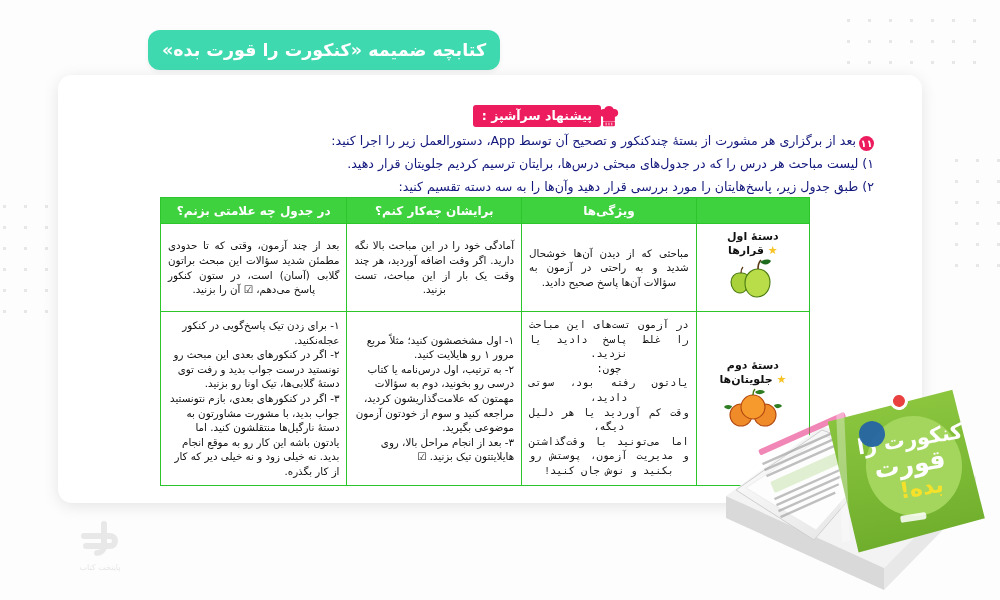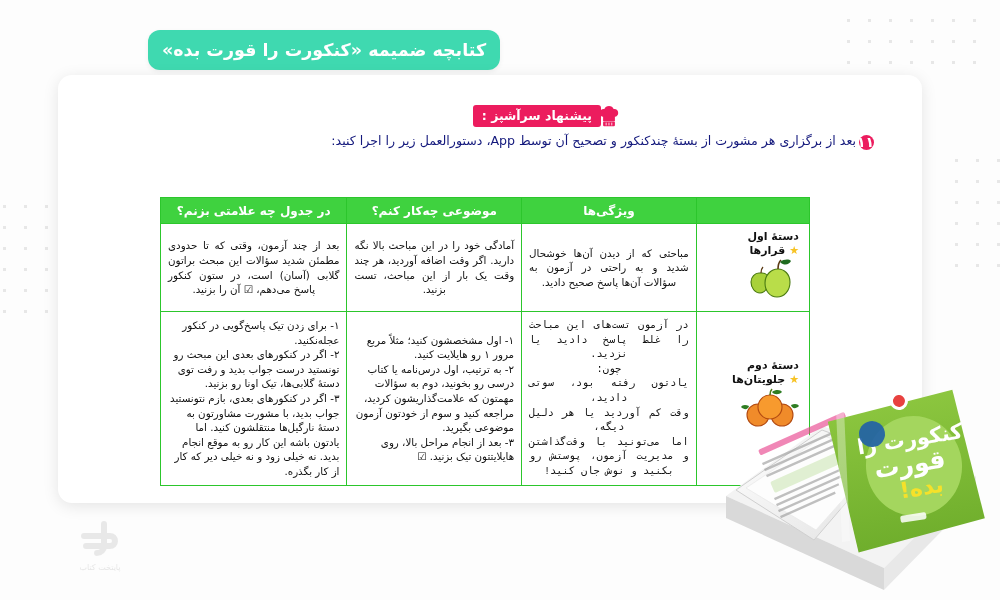--- a/index.html
+++ b/index.html
@@ -95,21 +95,21 @@
     white-space: nowrap;
   }
   .badge-11 {
     display: inline-block;
     background: #ec1c5e;
     color: #fff;
     border-radius: 50%;
     width: 15px; height: 15px;
     line-height: 15px;
     text-align: center;
-    font-size: 14px;
+    font-size: 10px;
     font-weight: bold;
     vertical-align: -2px;
     margin-left: 3px;
   }
 
   
   #tbl {
     position: absolute;
     right: 112px; top: 122px;
     width: 650px;
@@ -126,21 +126,21 @@
     background: #3fd23f;
     color: #ffffff;
     font-size: 12px;
     font-weight: bold;
     height: 26px;
     text-align: center;
     padding: 2px 4px;
   }
   #tbl td.cat {
     width: 96px;
-    text-align: right;
+    text-align: center;
     padding: 6px 10px;
   }
   #tbl td.body {
     font-size: 10.3px;
     color: #111111;
     line-height: 14.6px;
     padding: 6px 7px;
     text-align: justify;
     text-align-last: center;
   }
@@ -198,34 +198,36 @@
           <rect x="15.2" y="18.6" width="1.1" height="2.8" fill="#ffffff" opacity=".75"></rect>
         </svg>
       </span>
       <span id="chef-pill">پیشنهاد سرآشپز :</span>
     </div>
 
     <div id="intro">
       <div class="line">
         <span class="badge-11">١١</span><span>بعد از برگزاری هر مشورت از بستهٔ چندکنکور و تصحیح آن توسط App، دستورالعمل زیر را اجرا کنید:</span>
       </div>
+      <div class="line">١) لیست مباحث هر درس را که در جدول‌های مبحثی درس‌ها، برایتان ترسیم کردیم جلویتان قرار دهید.</div>
+      <div class="line">٢) طبق جدول زیر، پاسخ‌هایتان را مورد بررسی قرار دهید وآن‌ها را به سه دسته تقسیم کنید:</div>
     </div>
 
     <table id="tbl">
       <colgroup>
         <col style="width:96px">
           <col style="width:148px">
           <col style="width:148px">
           <col style="width:158px">
       </colgroup>
       <thead>
         <tr>
           <th></th>
           <th>ویژگی‌ها</th>
-          <th>موضوعی چه‌کار کنم؟</th>
+          <th>برایشان چه‌کار کنم؟</th>
           <th>در جدول چه علامتی بزنم؟</th>
         </tr>
       </thead>
       <tbody>
 
         <tr>
           <td class="cat">
             <span class="cat-l1">دستهٔ اول</span>
             <span class="cat-l2"><span class="star">★</span> <span>قرار‌ها</span></span>
             <span class="fruit">

